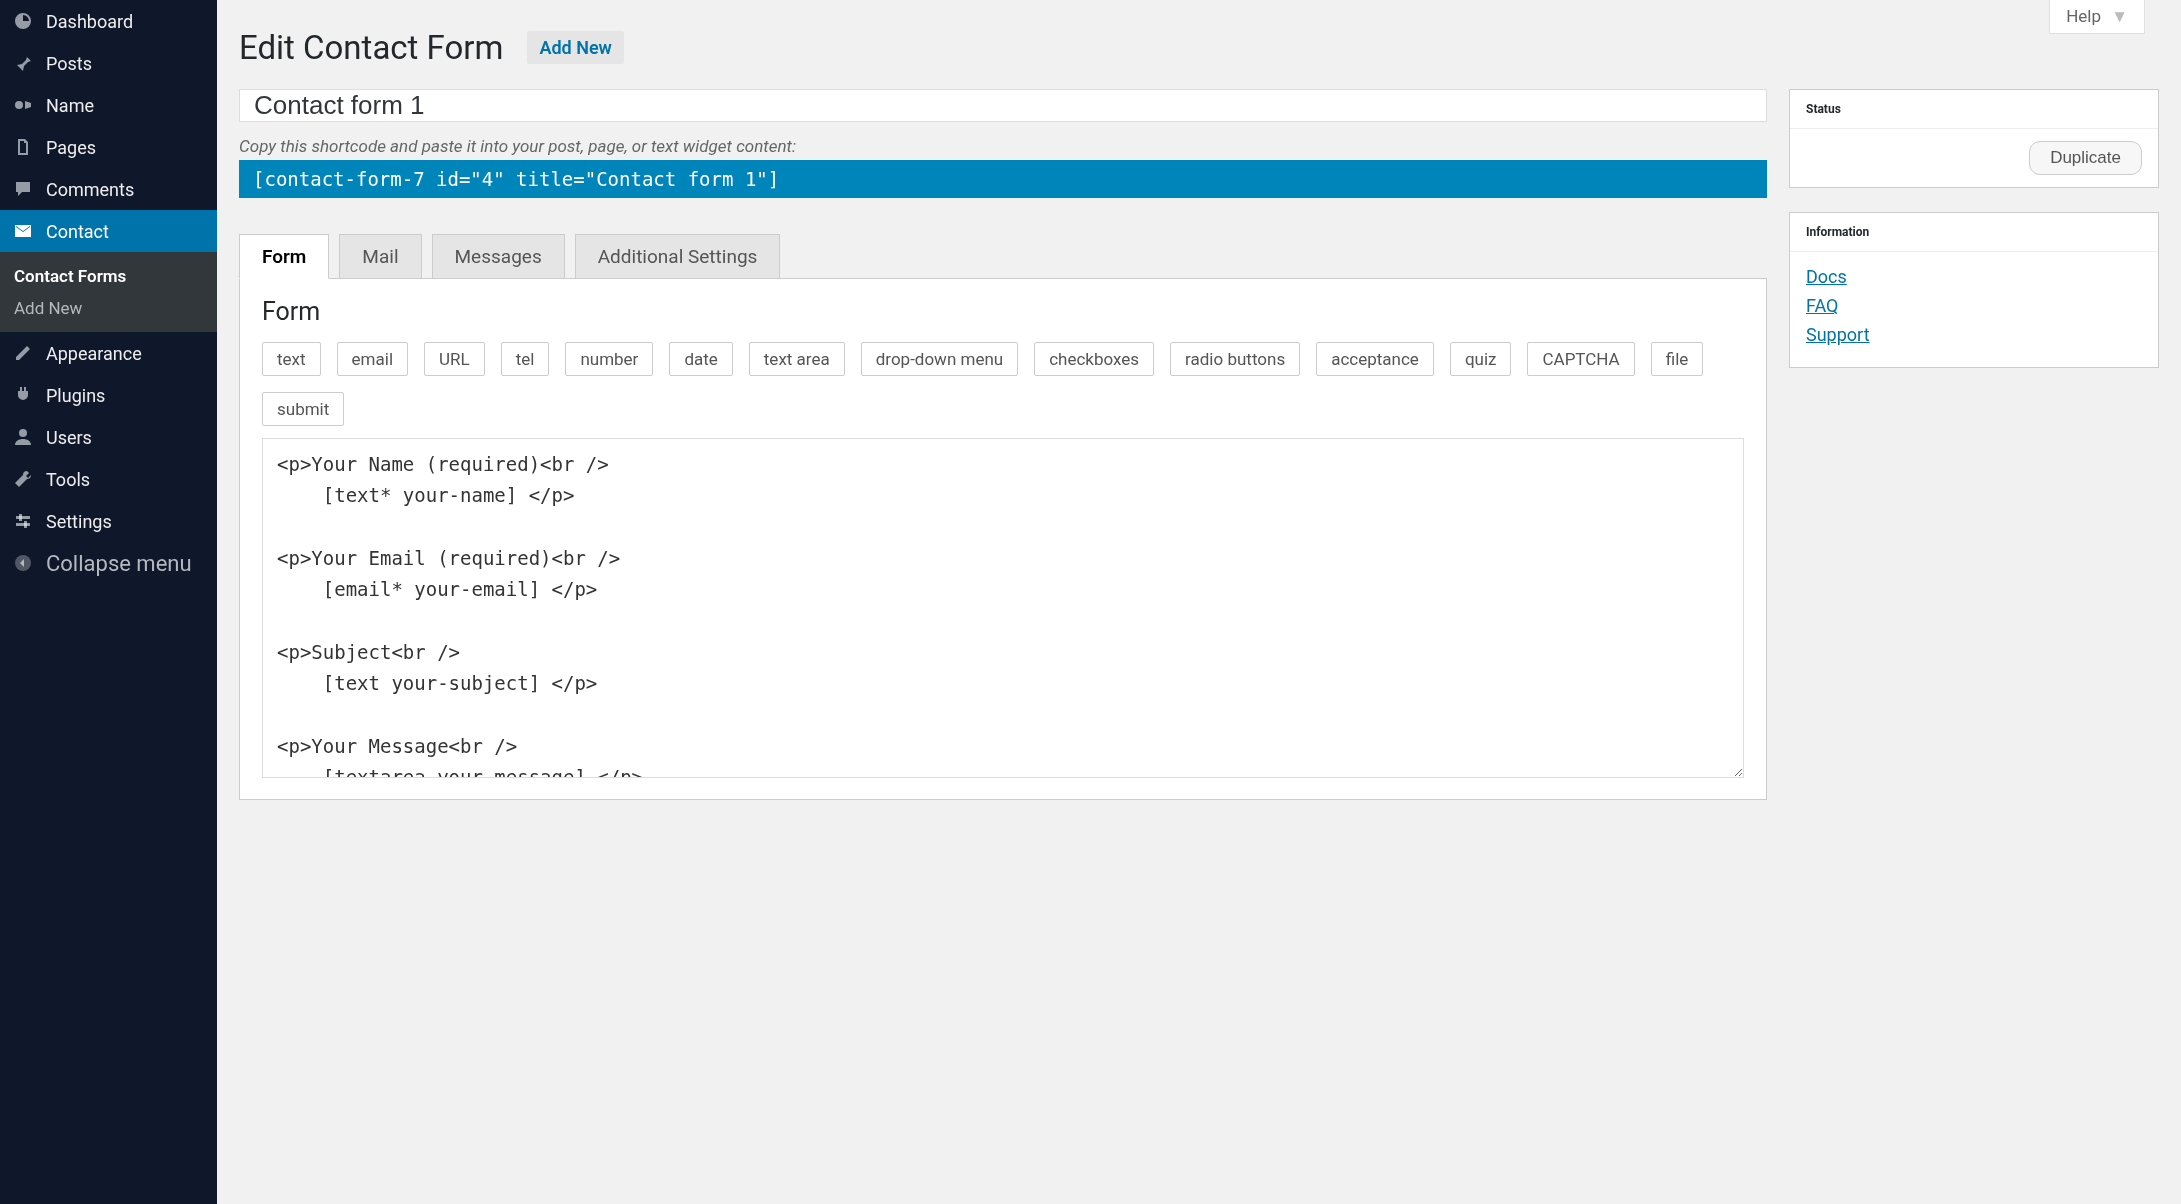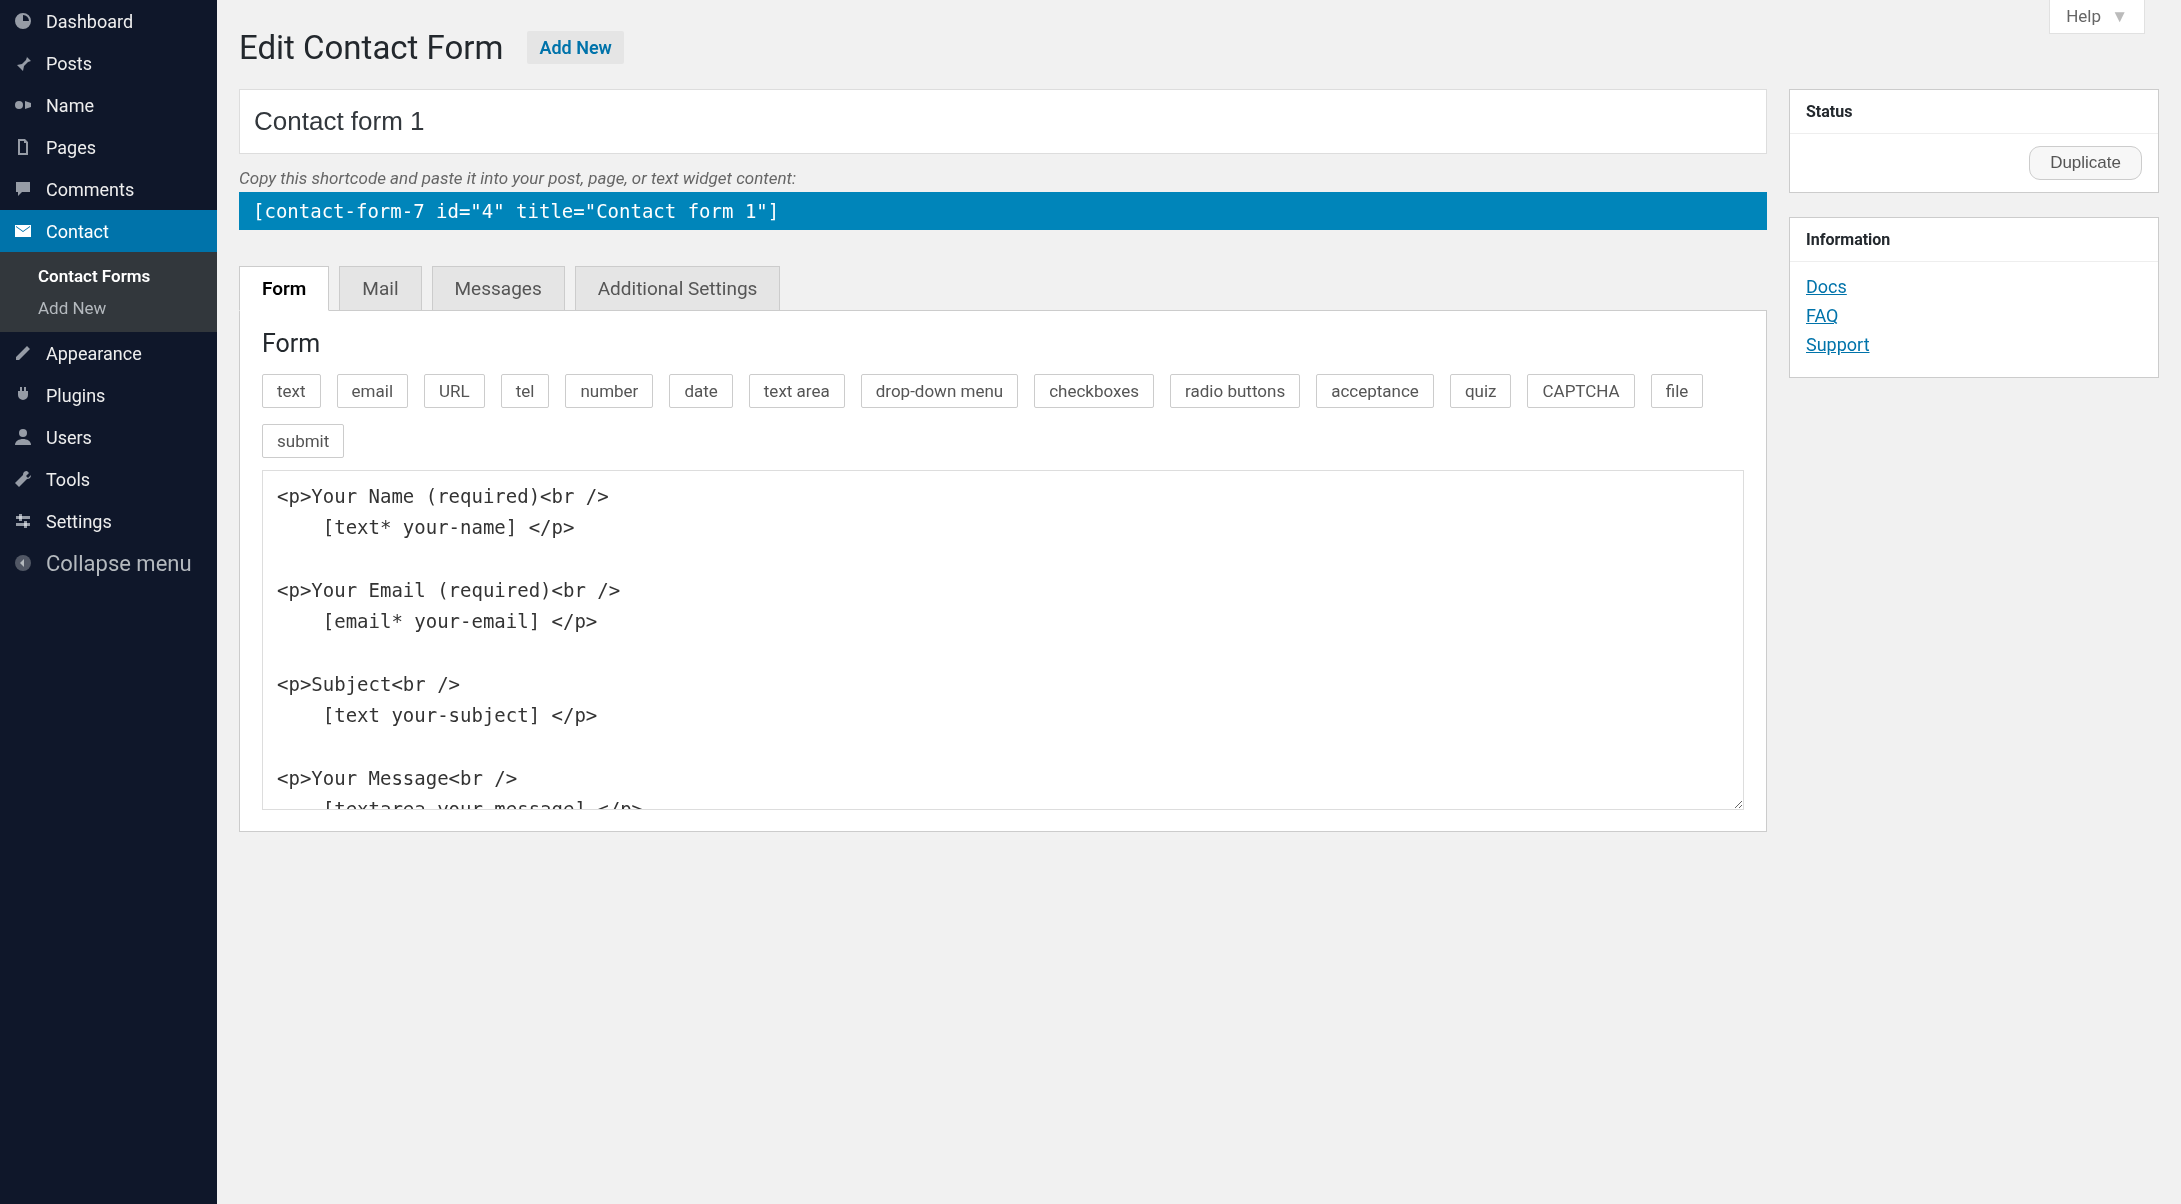--- a/index.html
+++ b/index.html
@@ -5,53 +5,53 @@
 * { box-sizing: border-box; margin: 0; padding: 0; }
 body { font-family: -apple-system, BlinkMacSystemFont, "Segoe UI", Roboto, sans-serif; font-size: 13px; background: #f1f1f1; color: #444; }
 .wrap { display: flex; min-height: 100vh; }
 .sidebar { width: 217px; background: #0f172a; color: #eee; flex-shrink: 0; }
 .sidebar-item { display: flex; align-items: center; padding: 8px 10px; color: #eee; font-size: 18px; cursor: pointer; }
 .sidebar-item.active { background: #0073aa; color: #fff; position: relative; }
 .sidebar-item.active::after { content: ""; position: absolute; right: -8px; top: 50%; transform: translateY(-50%); border: 8px solid transparent; border-right-color: #f1f1f1; }
 .sidebar-item .icon { width: 26px; height: 26px; margin-right: 10px; display: inline-flex; align-items: center; justify-content: center; font-size: 20px; color: rgba(240,245,250,.6); }
 .sidebar-item.active .icon { color: #fff; }
 .sidebar-sub { background: #32373c; padding: 8px 0; }
-.sidebar-sub-item { padding: 6px 14px; font-size: 17px; color: #b4b9be; cursor: pointer; margin-left: 24px; }
+.sidebar-sub-item { padding: 6px 14px; font-size: 17px; color: #b4b9be; cursor: pointer; }
 .sidebar-sub-item.current { color: #fff; font-weight: 600; }
 .collapse { display: flex; align-items: center; padding: 8px 10px; color: #b4b9be; font-size: 22px; cursor: pointer; }
 .collapse .icon { width: 26px; height: 26px; margin-right: 10px; display: inline-flex; align-items: center; justify-content: center; }
 
 .main { flex: 1; padding: 10px 22px 0 22px; position: relative; }
 .help-tab { position: absolute; top: 0; right: 36px; background: #fff; border: 1px solid #e1e1e1; border-top: none; padding: 6px 16px; font-size: 17px; color: #666; cursor: pointer; }
 .help-tab .caret { color: #bbb; margin-left: 6px; }
 
 .heading { display: flex; align-items: center; margin: 18px 0 22px 0; }
 .heading h1 { font-size: 33px; font-weight: 400; color: #23282d; margin-right: 24px; }
 .add-new { background: #e5e5e5; color: #0073aa; font-size: 18px; font-weight: 600; padding: 6px 12px; border-radius: 2px; cursor: pointer; }
 
 .layout { display: flex; gap: 22px; }
 .col-main { flex: 1; min-width: 0; }
 .col-side { width: 370px; flex-shrink: 0; }
 
-.title-input { width: 100%; background: #fff; border: 1px solid #ddd; font-size: 26px; padding: 16px 14px; color: #32373c; }
+.title-input { width: 100%; background: #fff; border: 1px solid #ddd; font-size: 26px; padding: 0 14px; color: #32373c; }
 .shortcode-hint { font-style: italic; color: #666; font-size: 17px; margin: 14px 0 4px; }
 .shortcode { background: #0085ba; color: #fff; font-family: Consolas, Monaco, monospace; font-size: 19px; padding: 8px 14px; }
 
 .tabs { margin-top: 36px; display: flex; gap: 10px; }
 .tab { background: #e5e5e5; border: 1px solid #ccc; border-bottom: none; padding: 10px 22px; font-size: 19px; color: #555; cursor: pointer; }
 .tab.active { background: #fff; border-color: #ccc; border-bottom: 1px solid #fff; margin-bottom: -1px; font-weight: 600; color: #000; }
 
 .panel { background: #fff; border: 1px solid #ccc; padding: 18px 22px; }
 .panel h2 { font-size: 25px; font-weight: 400; color: #23282d; margin-bottom: 16px; }
 .tag-buttons { display: flex; flex-wrap: wrap; gap: 16px; margin-bottom: 12px; }
 .tag-btn { background: #fff; border: 1px solid #ccc; padding: 6px 14px; font-size: 17px; color: #555; cursor: pointer; border-radius: 2px; }
 .form-code { width: 100%; border: 1px solid #ddd; padding: 10px 14px; font-family: Consolas, Monaco, monospace; font-size: 19px; line-height: 1.65; white-space: pre; color: #333; resize: vertical; min-height: 340px; }
 
 .meta-box { background: #fff; border: 1px solid #ccc; margin-bottom: 24px; }
-.meta-box h3 { font-size: 16px; font-weight: 700; padding: 12px 16px; border-bottom: 1px solid #eee; color: #23282d; }
+.meta-box h3 { font-size: 12px; font-weight: 700; padding: 12px 16px; border-bottom: 1px solid #eee; color: #23282d; }
 .meta-box .body { padding: 14px 16px; }
 .meta-row { display: flex; justify-content: space-between; align-items: center; padding: 12px 16px; border-top: 1px solid #eee; }
 .dup-btn { background: #f7f7f7; border: 1px solid #ccc; padding: 6px 20px; font-size: 17px; border-radius: 11px; cursor: pointer; color: #555; }
 .delete-link { color: #a00; font-size: 19px; cursor: pointer; }
 .save-btn { background: #0085ba; color: #fff; border: 1px solid #006799; padding: 6px 18px; font-size: 18px; border-radius: 3px; cursor: pointer; }
 .info-link { color: #0073aa; text-decoration: underline; font-size: 18px; display: block; margin-bottom: 8px; cursor: pointer; }
 </style>
 </head>
 <body>
 

